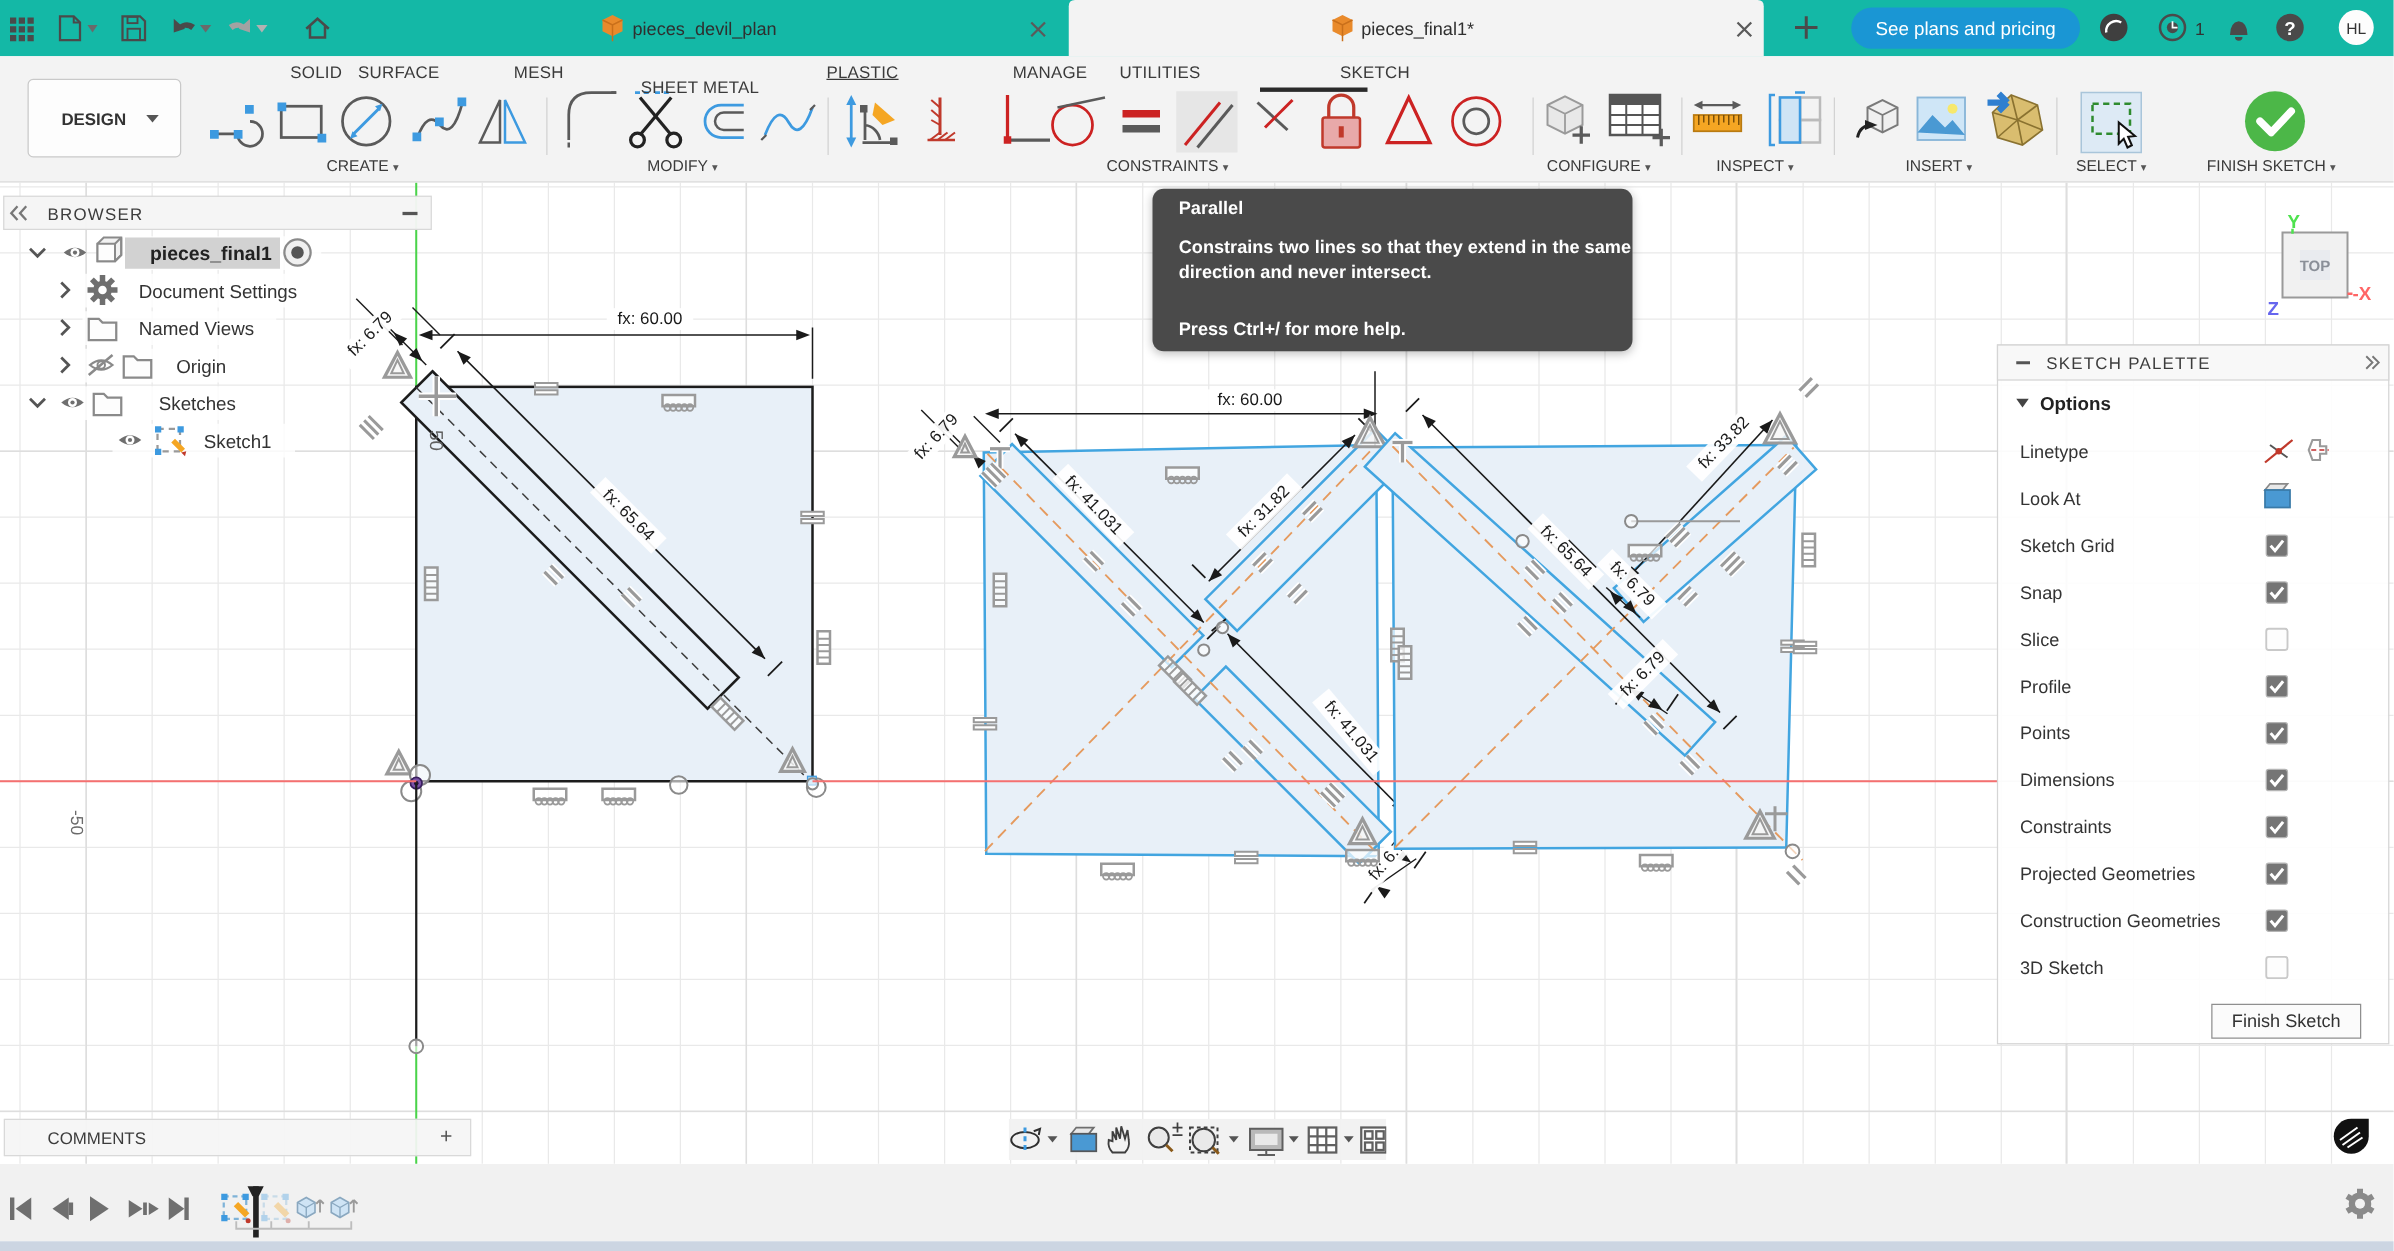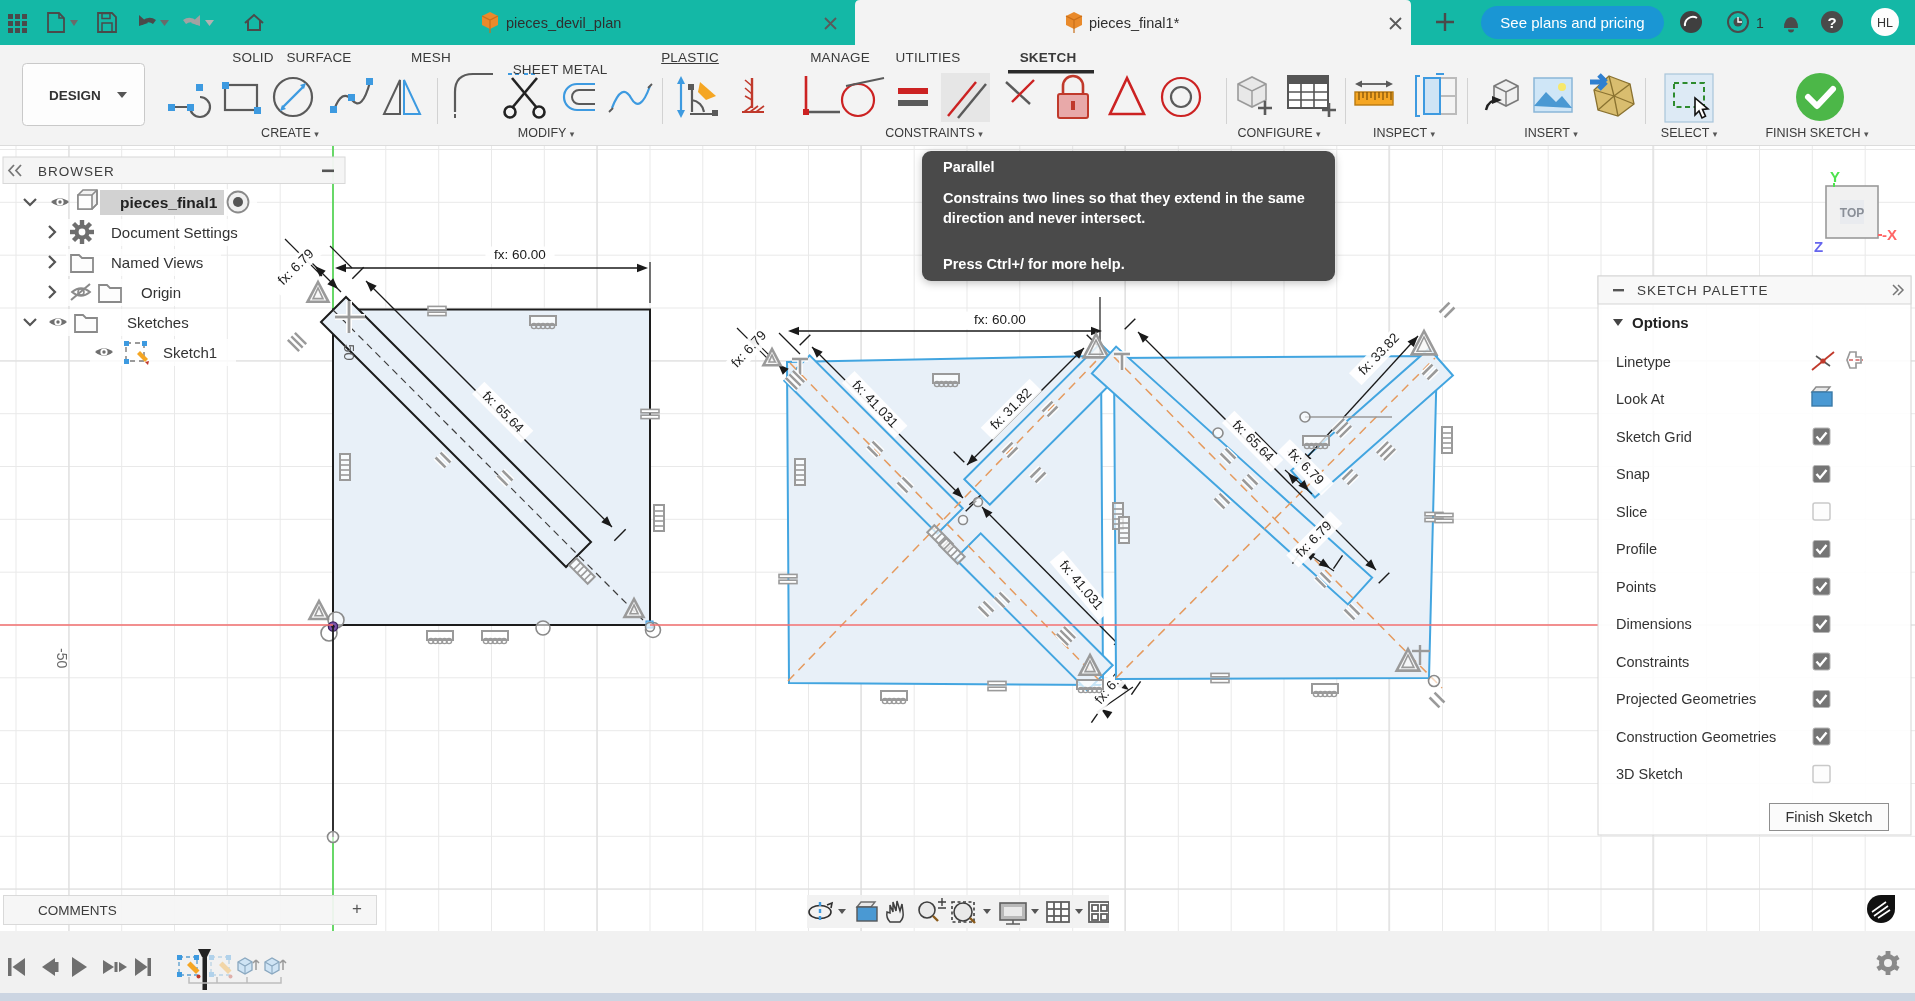--- a/index.html
+++ b/index.html
@@ -752,21 +752,21 @@
  <rect x="36" y="26" width="52" height="52" fill="#f1f1f1" stroke="#9a9a9a" stroke-width="1.6"></rect>
  <rect x="50" y="40" width="24" height="24" fill="#e9ebef"></rect>
  <text x="62" y="57" font-size="12" fill="#8a8f98" text-anchor="middle" font-weight="bold">TOP</text>
  <text x="40" y="22" font-size="15" fill="#4ee24e" font-weight="bold">Y</text>
  <line x1="44" y1="23" x2="44" y2="27" stroke="#4ee24e" stroke-width="2"></line>
  <text x="24" y="92" font-size="15" fill="#6666ee" font-weight="bold">Z</text>
  <text x="92" y="80" font-size="15" fill="#ff6666" font-weight="bold">-X</text>
  <line x1="88" y1="75" x2="92" y2="75" stroke="#ff6666" stroke-width="2"></line>
 </svg>
 
-<div class="abs" style="left:922px;top:151px;width:413px;height:130px;background:#4a4a4a;border-radius:9px;box-shadow:0 2px 8px rgba(0,0,0,0.25);color:#fff;font-weight:bold;">
+<div class="abs" style="left:922px;top:151px;width:384px;height:130px;background:#4a4a4a;border-radius:9px;box-shadow:0 2px 8px rgba(0,0,0,0.25);color:#fff;font-weight:bold;">
  <div style="position:absolute;left:21px;top:8px;font-size:14.5px">Parallel</div>
  <div style="position:absolute;left:21px;top:37px;font-size:14.5px;line-height:20px;width:375px">Constrains two lines so that they extend in the same direction and never intersect.</div>
  <div style="position:absolute;left:21px;top:105px;font-size:14.5px">Press Ctrl+/ for more help.</div>
 </div>
 
 <svg class="abs" style="left:0;top:931px" width="1915" height="62">
  <rect width="1915" height="62" fill="#f1f1f1"></rect>
  <g fill="#6f6f6f">
   <rect x="8" y="27" width="3.5" height="18"></rect>
       <polygon points="25,27 25,45 12.5,36"></polygon>
@@ -1067,21 +1067,21 @@
   <circle cx="1820" cy="97" r="24" fill="#4cb748"></circle>
   <path d="M1808 97 l9 9 16 -17" fill="none" stroke="#fff" stroke-width="6" stroke-linecap="round" stroke-linejoin="round"></path>
  </svg>
 <div class="tablabel" style="left:205px;margin-left:48px;">SOLID</div>
 <div class="tablabel" style="left:319px;">SURFACE</div>
 <div class="tablabel" style="left:431px;">MESH</div>
 <div class="tablabel" style="left:560px;margin-top:12px;">SHEET METAL</div>
 <div class="tablabel" style="left:690px;text-decoration:underline;">PLASTIC</div>
 <div class="tablabel" style="left:808px;margin-left:32px;">MANAGE</div>
 <div class="tablabel" style="left:928px;text-align:right;">UTILITIES</div>
-<div class="tablabel" style="left:1048px;font-weight:bold">SKETCH</div>
+<div class="tablabel" style="left:1100px;font-weight:normal">SKETCH</div>
 <div class="grplabel" style="left:290px">CREATE <span class="dd">▾</span></div>
 <div class="grplabel" style="left:546px">MODIFY <span class="dd">▾</span></div>
 <div class="grplabel" style="left:934px">CONSTRAINTS <span class="dd">▾</span></div>
 <div class="grplabel" style="left:1279px">CONFIGURE <span class="dd">▾</span></div>
 <div class="grplabel" style="left:1404px">INSPECT <span class="dd">▾</span></div>
 <div class="grplabel" style="left:1551px">INSERT <span class="dd">▾</span></div>
 <div class="grplabel" style="left:1689px">SELECT <span class="dd">▾</span></div>
 <div class="grplabel" style="left:1817px">FINISH SKETCH <span class="dd">▾</span></div>
 <div class="sep" style="left:437px"></div>
 <div class="sep" style="left:662px"></div>

